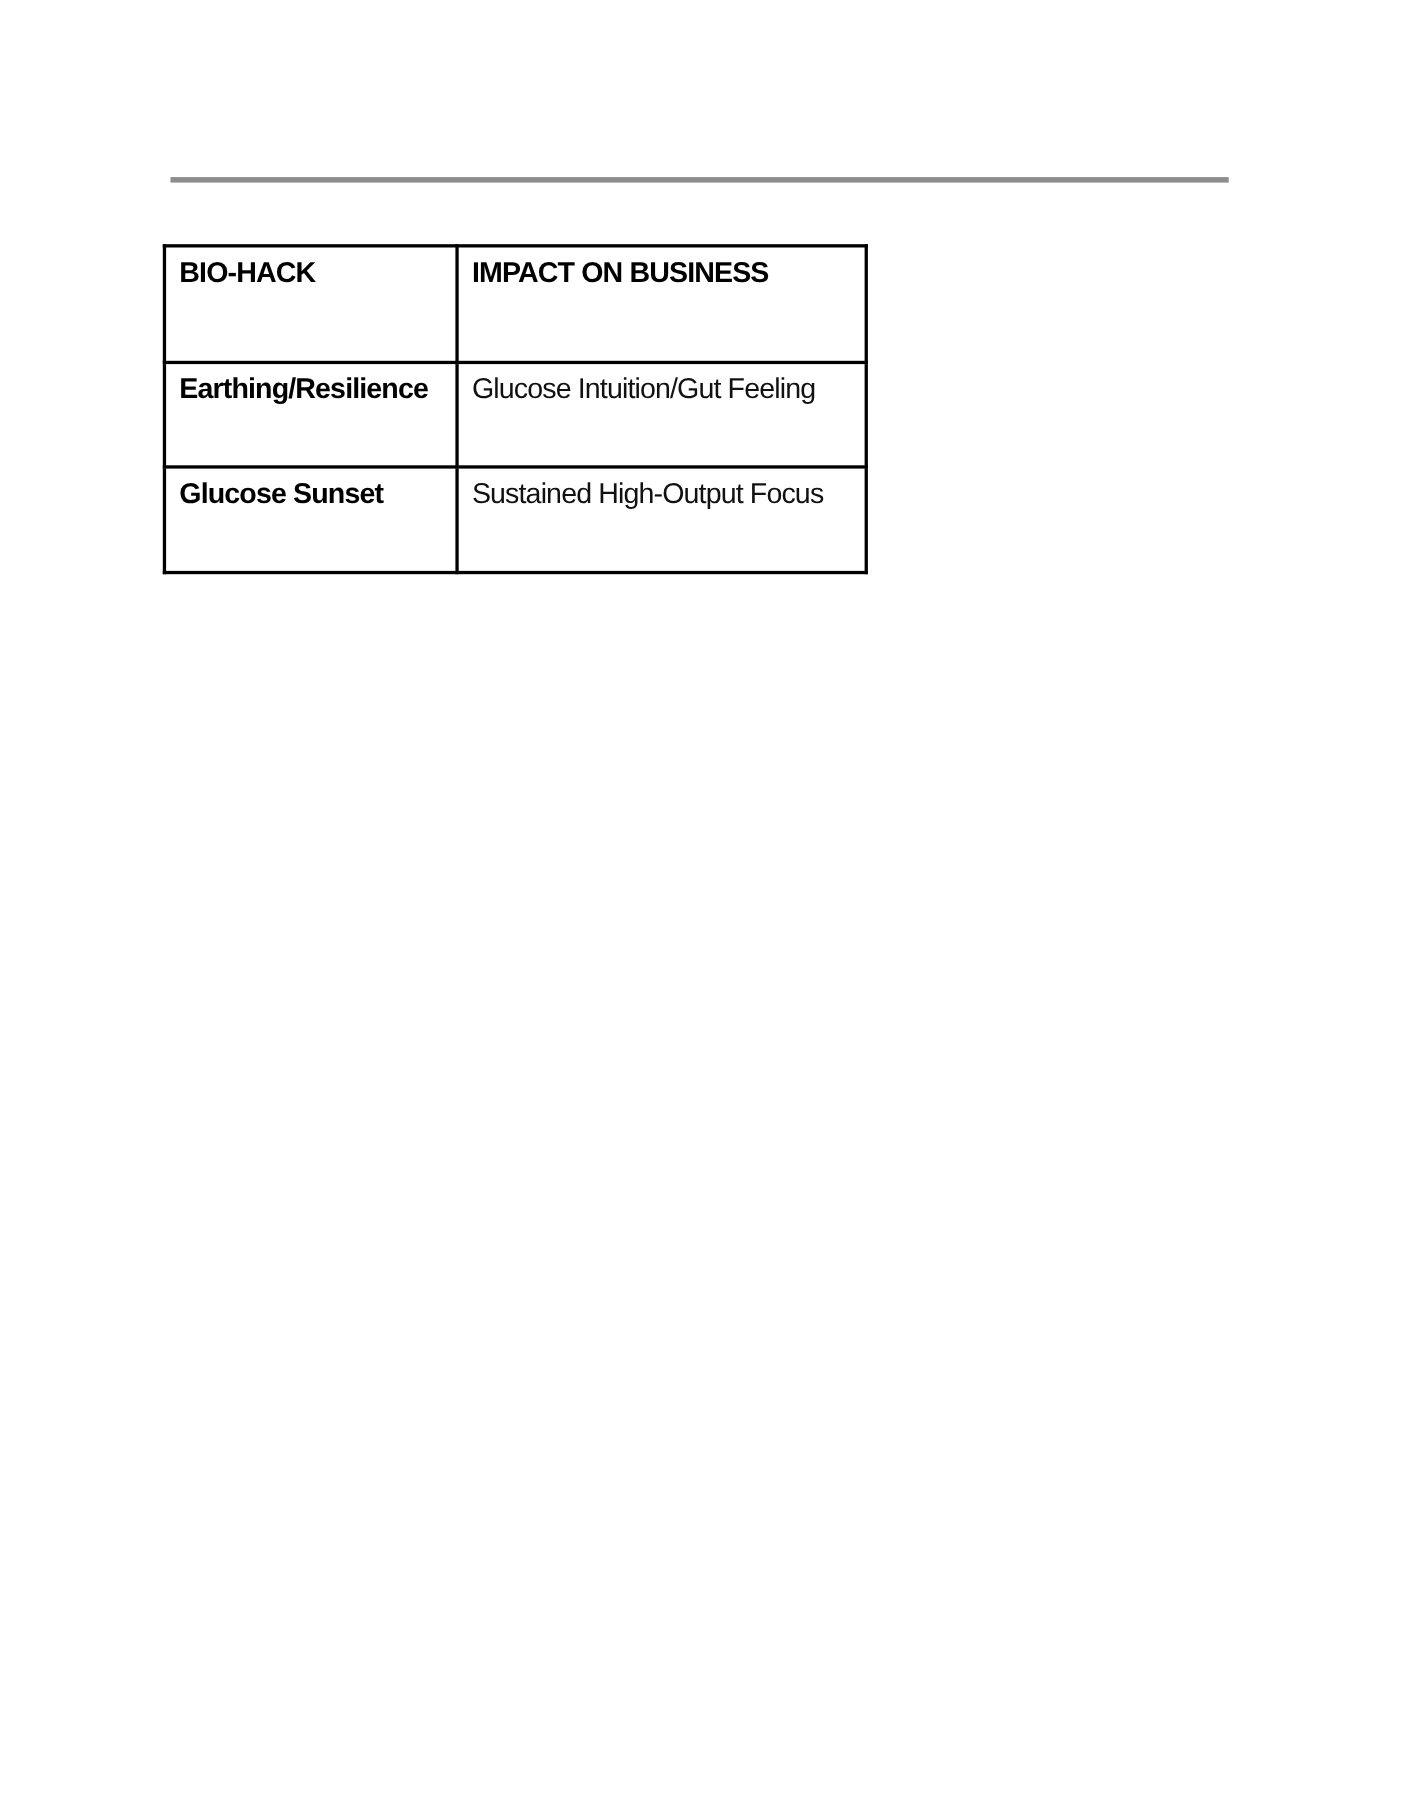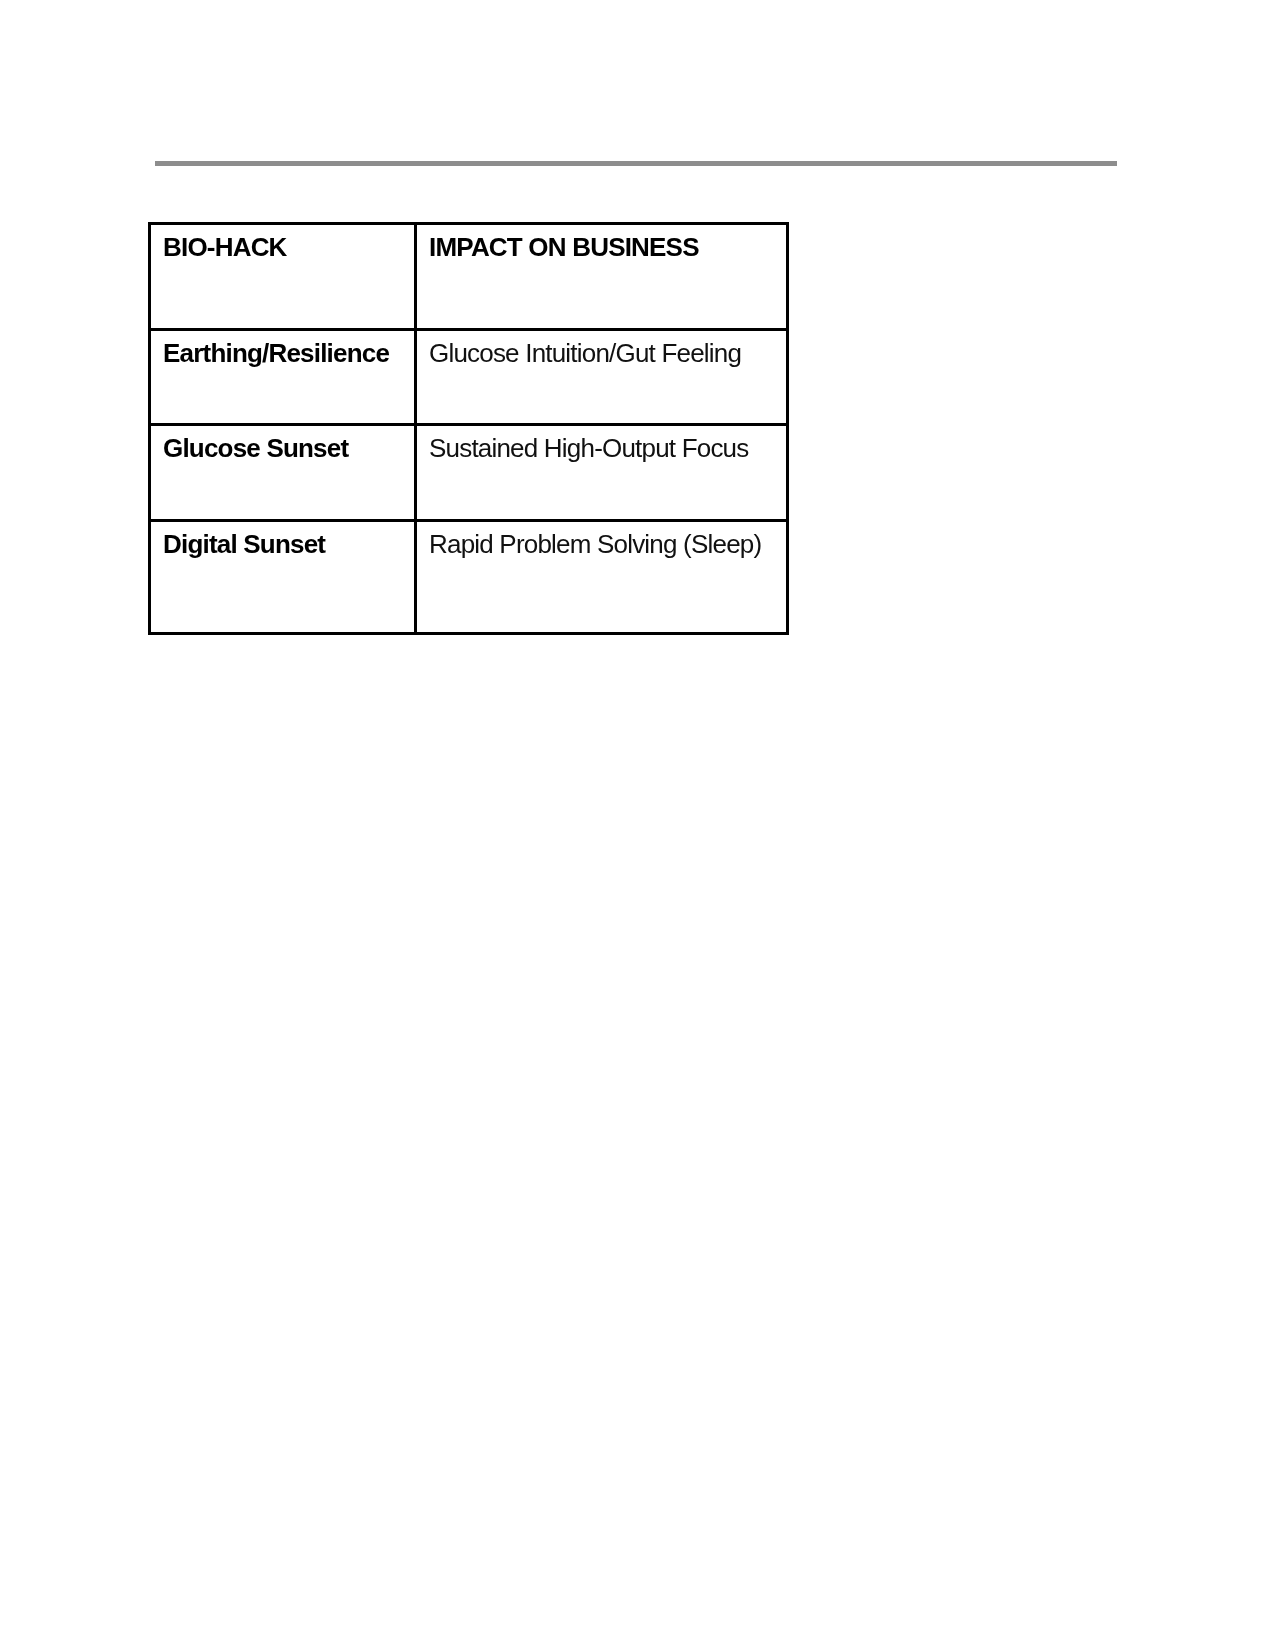--- a/index.html
+++ b/index.html
@@ -110,20 +110,16 @@
     </thead>
     <tbody>
       <tr class="r1">
         <td class="key">Earthing/Resilience</td>
         <td class="val">Glucose Intuition/Gut Feeling</td>
       </tr>
       <tr class="r2">
         <td class="key">Glucose Sunset</td>
         <td class="val">Sustained High-Output Focus</td>
       </tr>
-      <tr class="r3">
-        <td class="key">Digital Sunset</td>
-        <td class="val">Rapid Problem Solving (Sleep)</td>
-      </tr>
     </tbody>
   </table>
 
 </div>
 
 </body></html>

